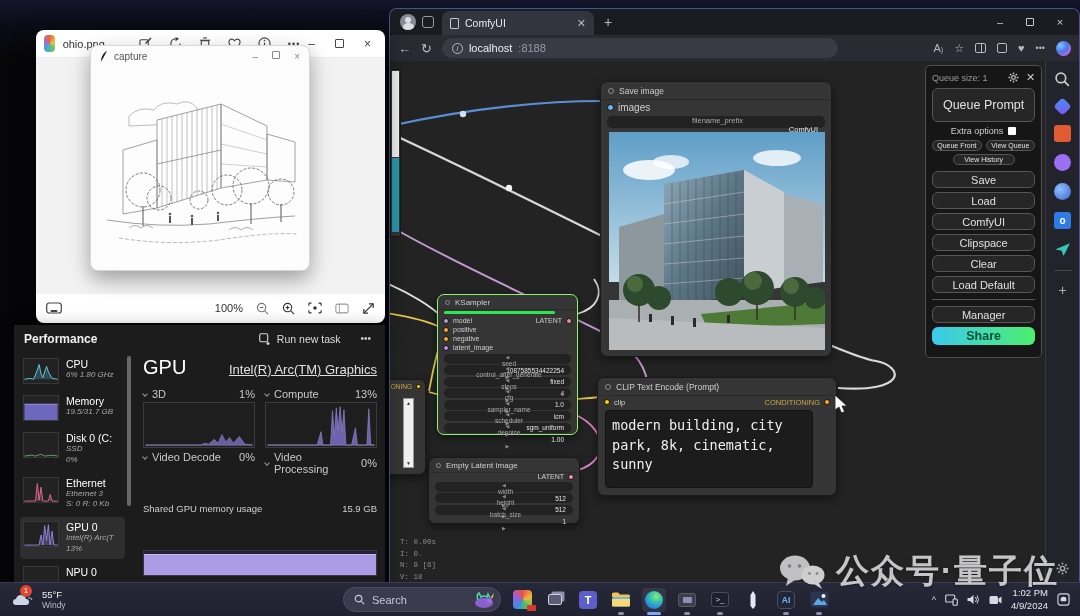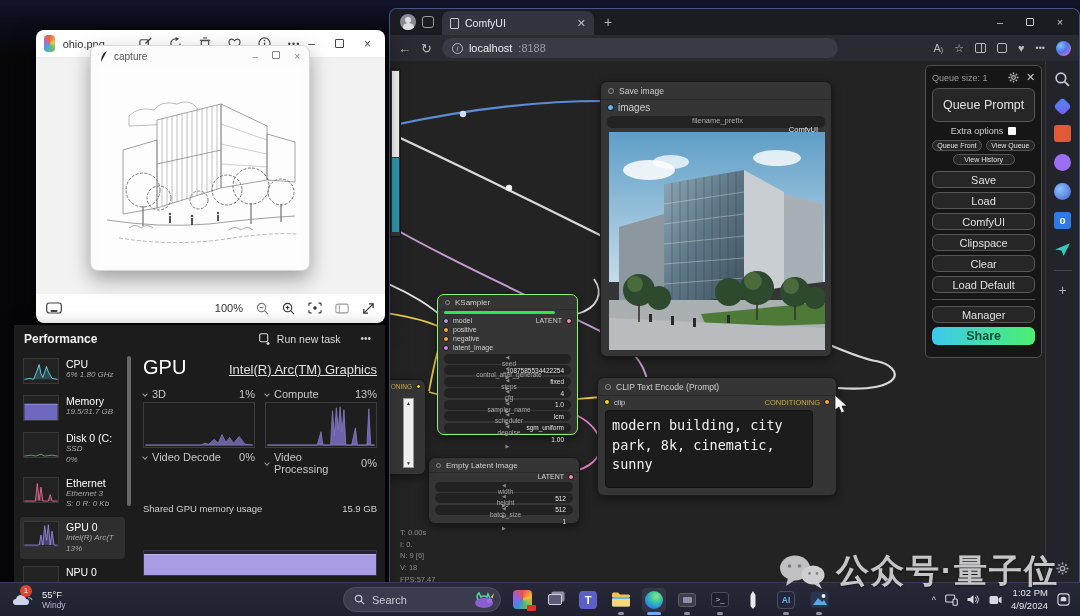--- a/index.html
+++ b/index.html
@@ -71,21 +71,21 @@
           color:#e0e0e0; text-align:center; margin-bottom:4px;}
   .qp { font-size:12.5px; padding:9px 0;}
   .small-row { display:flex; gap:4px; margin-bottom:3px;}
   .tiny { font-size:7px; padding:1px 0; border-radius:6px; flex:1;}
   .mid { font-size:11px; padding:1.5px 0;}
   .extra { display:flex; align-items:center; justify-content:center; gap:5px; color:#cfcfcf; font-size:9px; margin:2px 0 4px;}
   .chk { width:8px; height:8px; background:#fff; border-radius:1px;}
   .sep { border:none; border-top:1px solid #555; margin:6px 0;}
   .share { background:linear-gradient(90deg,#3cc9ef,#4bf06e); color:#0a4f38; font-weight:bold; font-size:12.5px; border:none; padding:2px 0;}
 
-  .stats { position:absolute; left:10px; top:466px; color:#8b8b8b; font-size:7.5px; line-height:1.55; z-index:2;}
+  .stats { position:absolute; left:10px; top:476px; color:#8b8b8b; font-size:7.5px; line-height:1.55; z-index:2;font-family:Liberation Mono, monospace;}
 
   
   .photos { left:36px; top:30px; width:349px; height:293px; background:#fff; border-radius:8px;
             box-shadow:0 6px 22px rgba(0,0,0,.55); z-index:2; }
   .ph-title { height:28px; display:flex; align-items:center; padding:0 8px; gap:8px; border-bottom:1px solid #ededed;}
   .ph-appicon { width:17px; height:17px; border-radius:4px; background:conic-gradient(#e8683a,#f2c14e,#69c46b,#4aa3e0,#a06de0,#e8683a);}
   .ph-name { font-size:11px; color:#333;}
   .ph-tools { display:flex; gap:17px; margin-left:26px; align-items:center;}
   .ph-wc { margin-left:auto; display:flex; gap:20px; align-items:center; color:#444; font-size:12px; padding-right:6px;}
   .ph-body { height:236px; background:#f2f2f2;}

